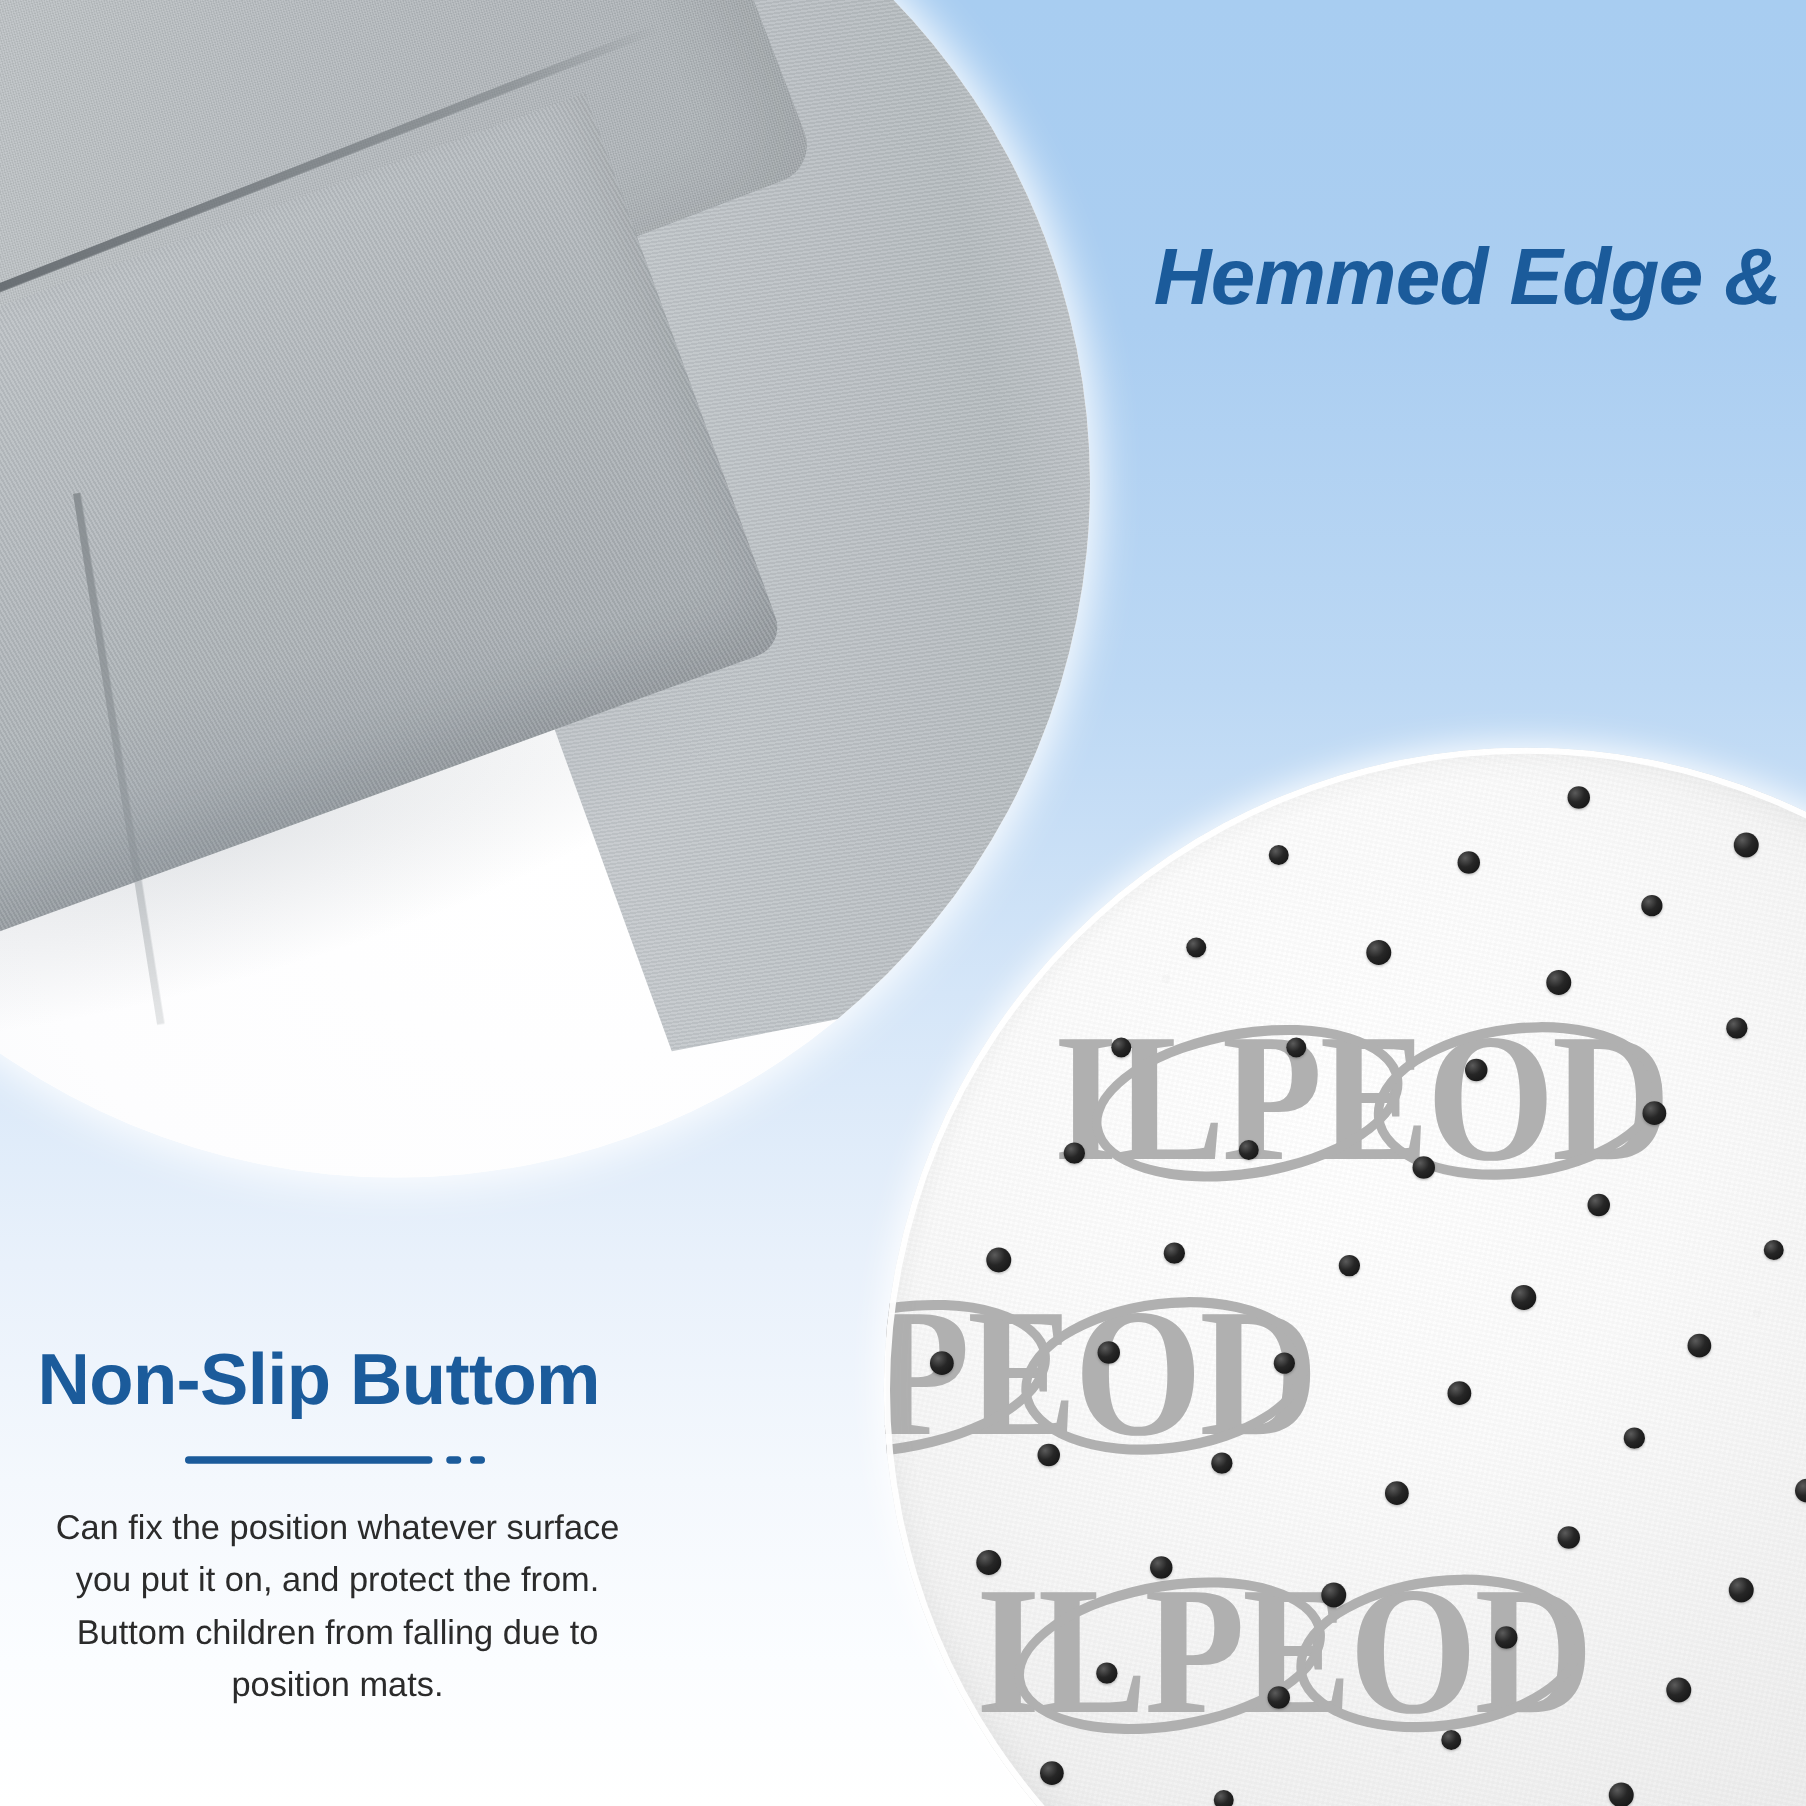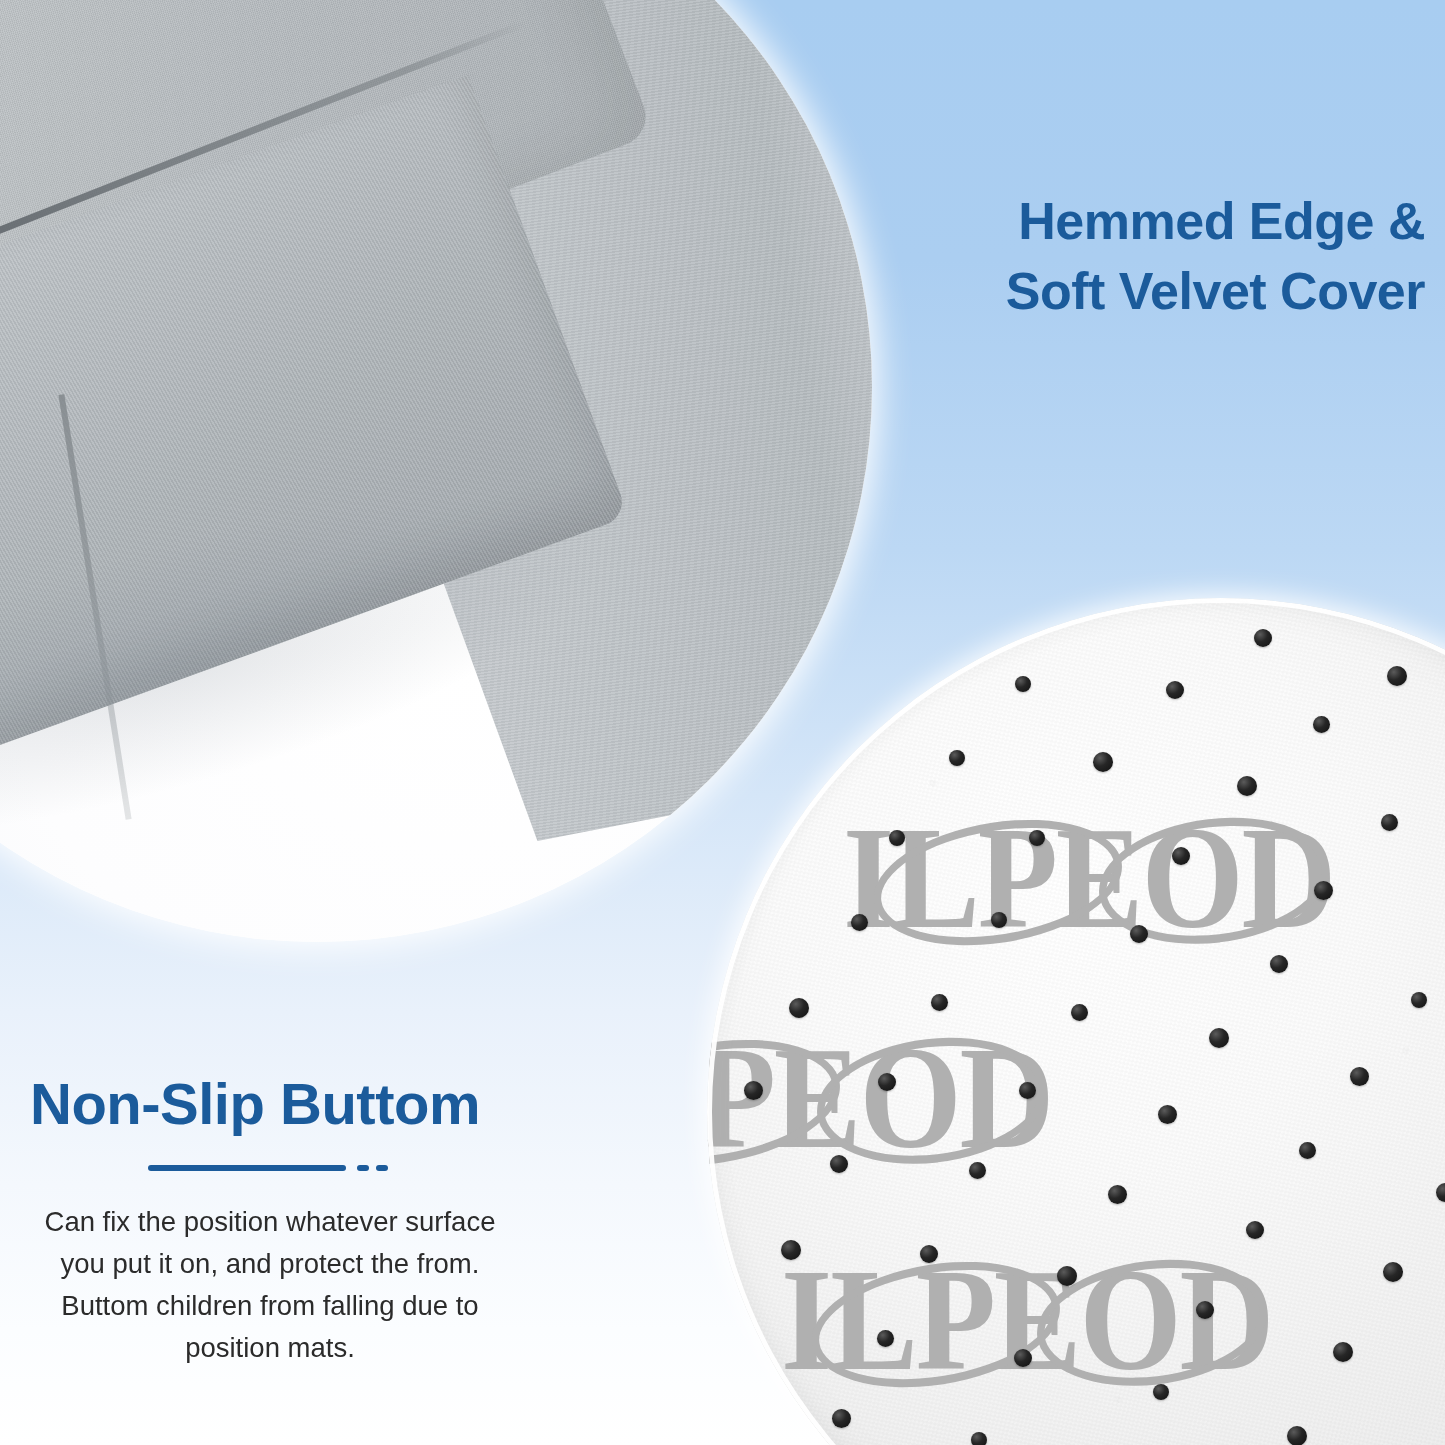--- a/index.html
+++ b/index.html
@@ -101,23 +101,24 @@
     position:absolute;left:-60px;top:700px;width:1050px;height:300px;
     background:radial-gradient(ellipse 60% 55% at 45% 40%, rgba(130,140,150,0.22) 0%, rgba(255,255,255,0) 72%);
     transform:rotate(-16deg);
   }
 
   
   .headline{
     position:absolute;right:20px;top:186px;
     text-align:right;
     color:#1b5b9b;
-    font-size:52px;line-height:70px;font-weight:700;
+    font-size:64px;line-height:70px;font-weight:700;
     letter-spacing:-0.5px;
     white-space:nowrap;
+    font-style:italic;
   }
   .headline .hl-line{display:block;}
 
   
   .feature{
     position:absolute;left:0;top:1028px;width:540px;margin-top:45px;
   }
   .feature-title{
     color:#1b5b9b;
     font-size:58px;line-height:62px;font-weight:700;
@@ -216,21 +217,20 @@
       <div class="vp-top"></div>
       <div class="vp-front"></div>
       <div class="vp-seam"></div>
       <div class="vp-fold"></div>
       <div class="vp-shadow"></div>
     </div>
   </div>
 
   <div class="headline">
     <span class="hl-line">Hemmed Edge &amp;</span>
-    <span class="hl-line">Soft Velvet Cover</span>
   </div>
 
   <div class="mat">
     <div class="mat-texture"></div>
 
     <div class="wm wm-1">
       <span>ILPEOD</span>
       <span class="swash"></span>
       <span class="swash2"></span>
     </div>

